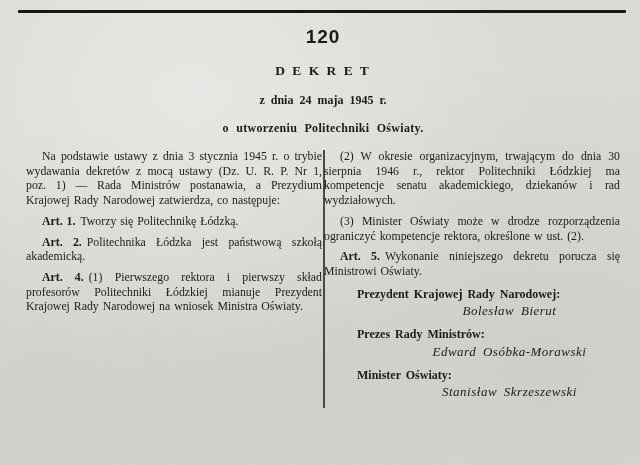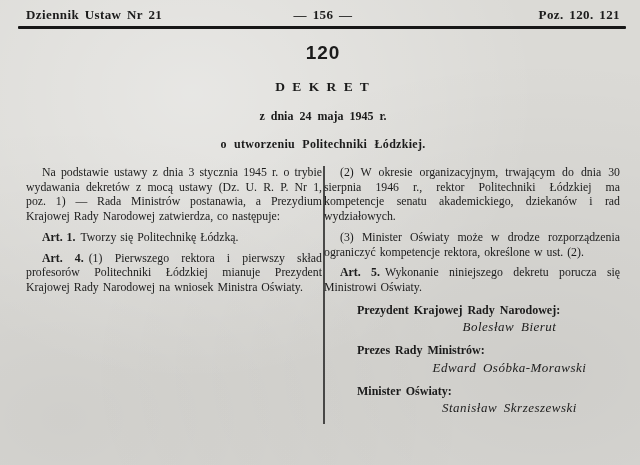--- a/index.html
+++ b/index.html
@@ -84,38 +84,34 @@
     font-style: italic; font-weight: normal; font-size: 13px;
     margin-top: 1.5px; text-align: center; padding-left: 75px;
     letter-spacing: 0.5px; word-spacing: 3px;
   }
 </style>
 </head>
 <body>
 
 <div class="page">
 
-  <div class="masthead">
-    <span class="left">Dziennik Ustaw Nr 21</span>
-    <span class="center">— 156 —</span>
-    <span class="right">Poz. 120. 121</span>
-  </div>
   <div class="head-rule"></div>
 
   <div class="item-number">120</div>
   <div class="decree-title">D E K R E T</div>
   <div class="decree-date">z dnia 24 maja 1945 r.</div>
-  <div class="decree-subject">o utworzeniu Politechniki Łódzkiej.</div>
+  <div class="decree-subject">o utworzeniu Politechniki Oświaty.</div>
 
   <div class="columns">
     <div class="col-divider"></div>
 
     <div class="col">
       <p class="par"><span>Na podstawie ustawy z dnia 3 stycznia 1945 r. o trybie wydawania dekretów z mocą ustawy (Dz. U. R. P. Nr 1, poz. 1) — Rada Ministrów postanawia, a Prezydium Krajowej Rady Narodowej zatwierdza, co następuje:</span></p>
       <p class="par"><span class="lead bold">Art. 1.</span><span>Tworzy się Politechnikę Łódzką.</span></p>
+      <p class="par"><span class="lead bold">Art. 2.</span><span>Politechnika Łódzka jest państwową szkołą akademicką.</span></p>
       <p class="par"><span class="lead bold">Art. 4.</span><span>(1) Pierwszego rektora i pierwszy skład profesorów Politechniki Łódzkiej mianuje Prezydent Krajowej Rady Narodowej na wniosek Ministra Oświaty.</span></p>
     </div>
 
     <div class="col">
       <p class="par"><span>(2) W okresie organizacyjnym, trwającym do dnia 30 sierpnia 1946 r., rektor Politechniki Łódzkiej ma kompetencje senatu akademickiego, dziekanów i rad wydziałowych.</span></p>
       <p class="par"><span>(3) Minister Oświaty może w drodze rozporządzenia ograniczyć kompetencje rektora, określone w ust. (2).</span></p>
       <p class="par"><span class="lead bold">Art. 5.</span><span>Wykonanie niniejszego dekretu porucza się Ministrowi Oświaty.</span></p>
 
       <div class="signatures">
         <div class="sig">

